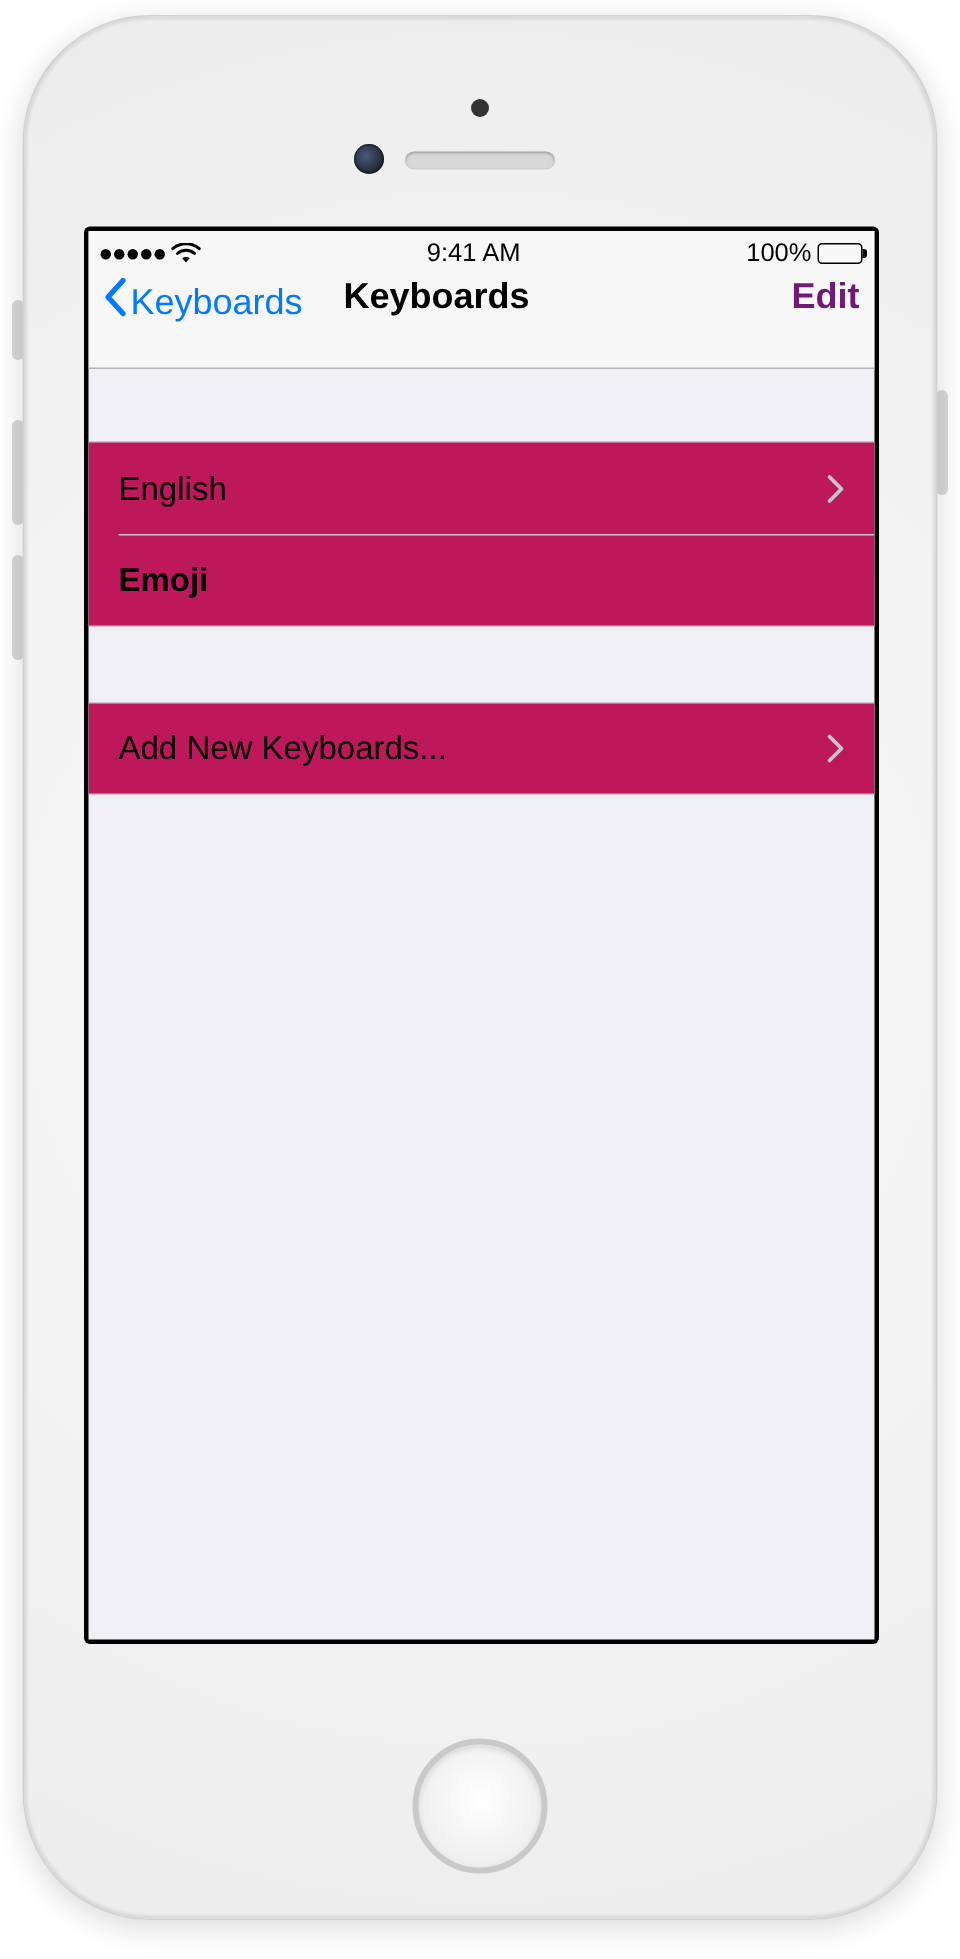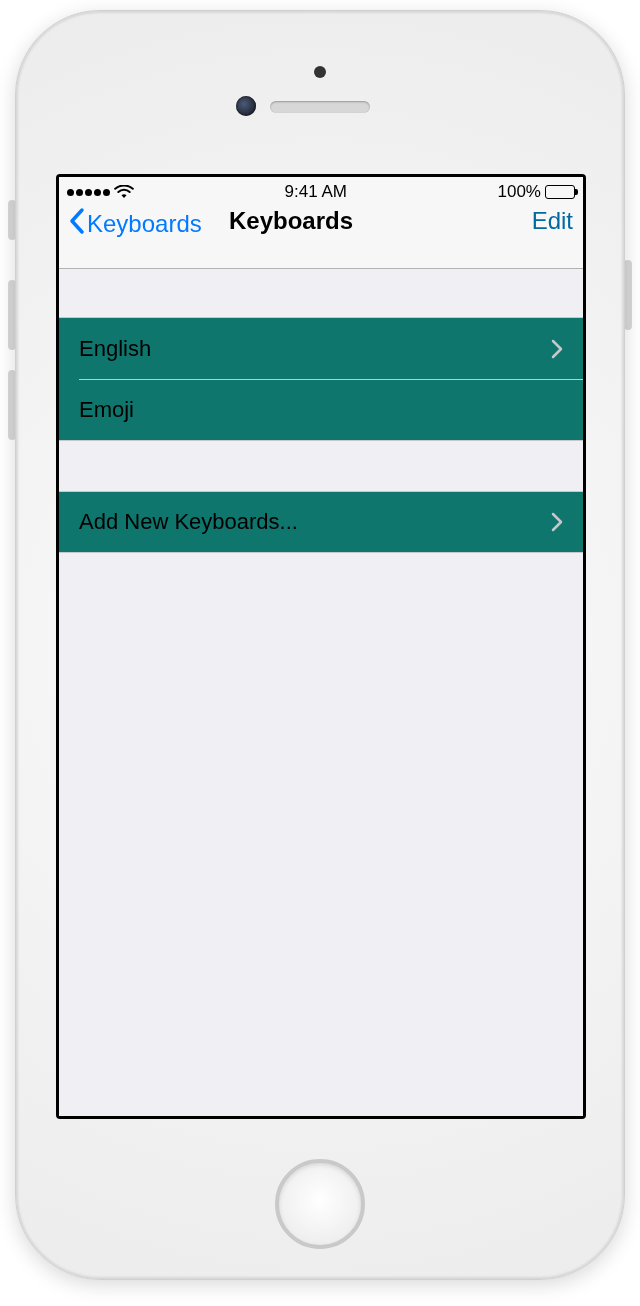--- a/index.html
+++ b/index.html
@@ -61,21 +61,21 @@
     left: 50%; transform: translateX(-50%);
     bottom: 30px;
     width: 90px; height: 90px;
     border-radius: 50%;
     background: radial-gradient(circle at 50% 45%, #fff, #e8e8e8);
     border: 4px solid #c9c9c9;
     box-shadow: inset 0 2px 4px rgba(0,0,0,.1);
   }
   .screen-bezel {
     position: absolute;
-    left: 40px; top: 163px;
+    left: 40px; top: 140px;
     width: 530px; height: 945px;
     background: #000;
     border-radius: 4px;
     padding: 3px;
   }
   .screen {
     width: 100%; height: 100%;
     background: #efeff4;
     position: relative;
     overflow: hidden;
@@ -114,37 +114,37 @@
     justify-content: space-between;
     padding: 0 10px;
     font-size: 24px;
   }
   .nav-back {
     display:flex; align-items:center; color:#007aff; font-weight:400;
     gap: 2px; min-width: 150px;
   }
   .nav-back svg { stroke:#007aff; }
   .nav-title { font-weight:600; color:#000; flex:1; text-align:center; margin-left:-150px; }
-  .nav-edit { color:#0369a1; font-weight:400; min-width:60px; text-align:right;}
+  .nav-edit { color:#701a75; font-weight:700; min-width:60px; text-align:right;}
   .content { }
   .group-spacer { height: 48px; }
   .group-spacer.small { height: 50px; }
   .cell {
     height: 62px;
-    background:#0f766e;
+    background:#be185d;
     display:flex; align-items:center;
     padding: 0 20px;
     font-size: 22px;
     color:#000;
     justify-content: space-between;
     border-top: 1px solid #c8c7cc;
   }
   .cell.last { border-bottom: 1px solid #c8c7cc; }
   .cell .chev { color:#c7c7cc; }
-  .cell.inner { border-top: none; position:relative; }
+  .cell.inner { border-top: none; position:relative;font-weight:bold; }
   .cell.inner::before{
     content:""; position:absolute; left:20px; right:0; top:0; height:1px;
     background:#c8c7cc;
   }
   .chev svg { display:block; }
 </style>
 </head>
 <body>
 
 <div class="side-btn mute"></div>

